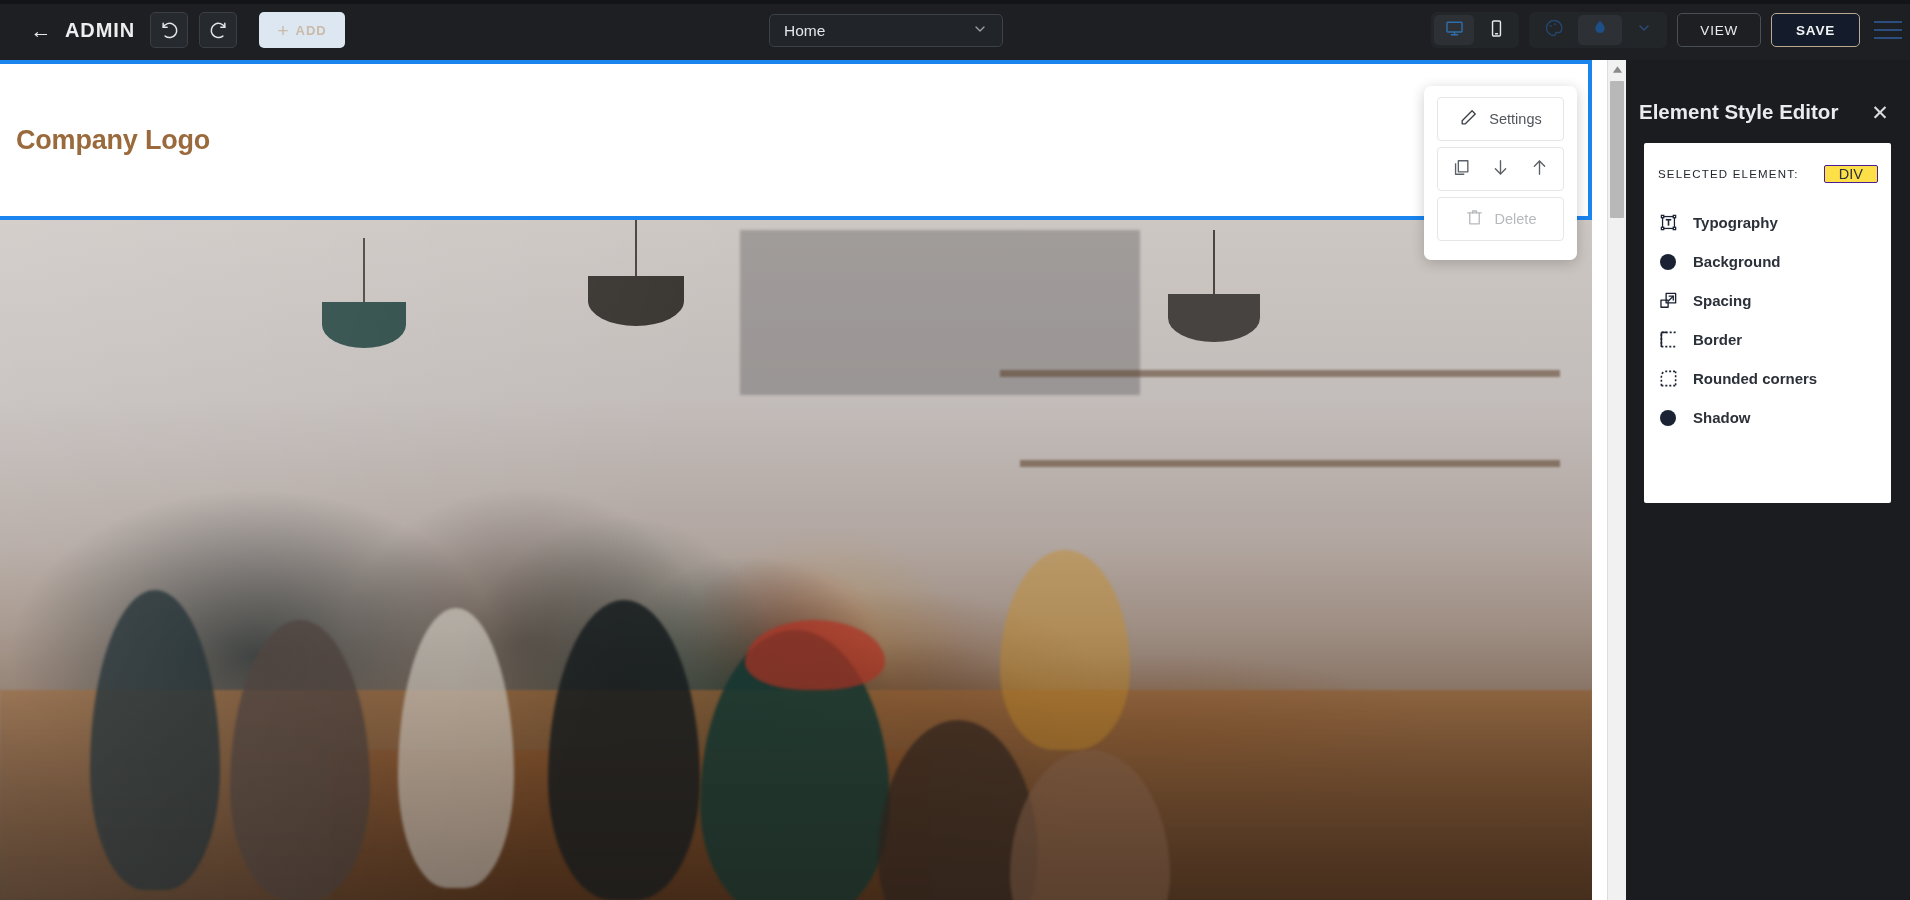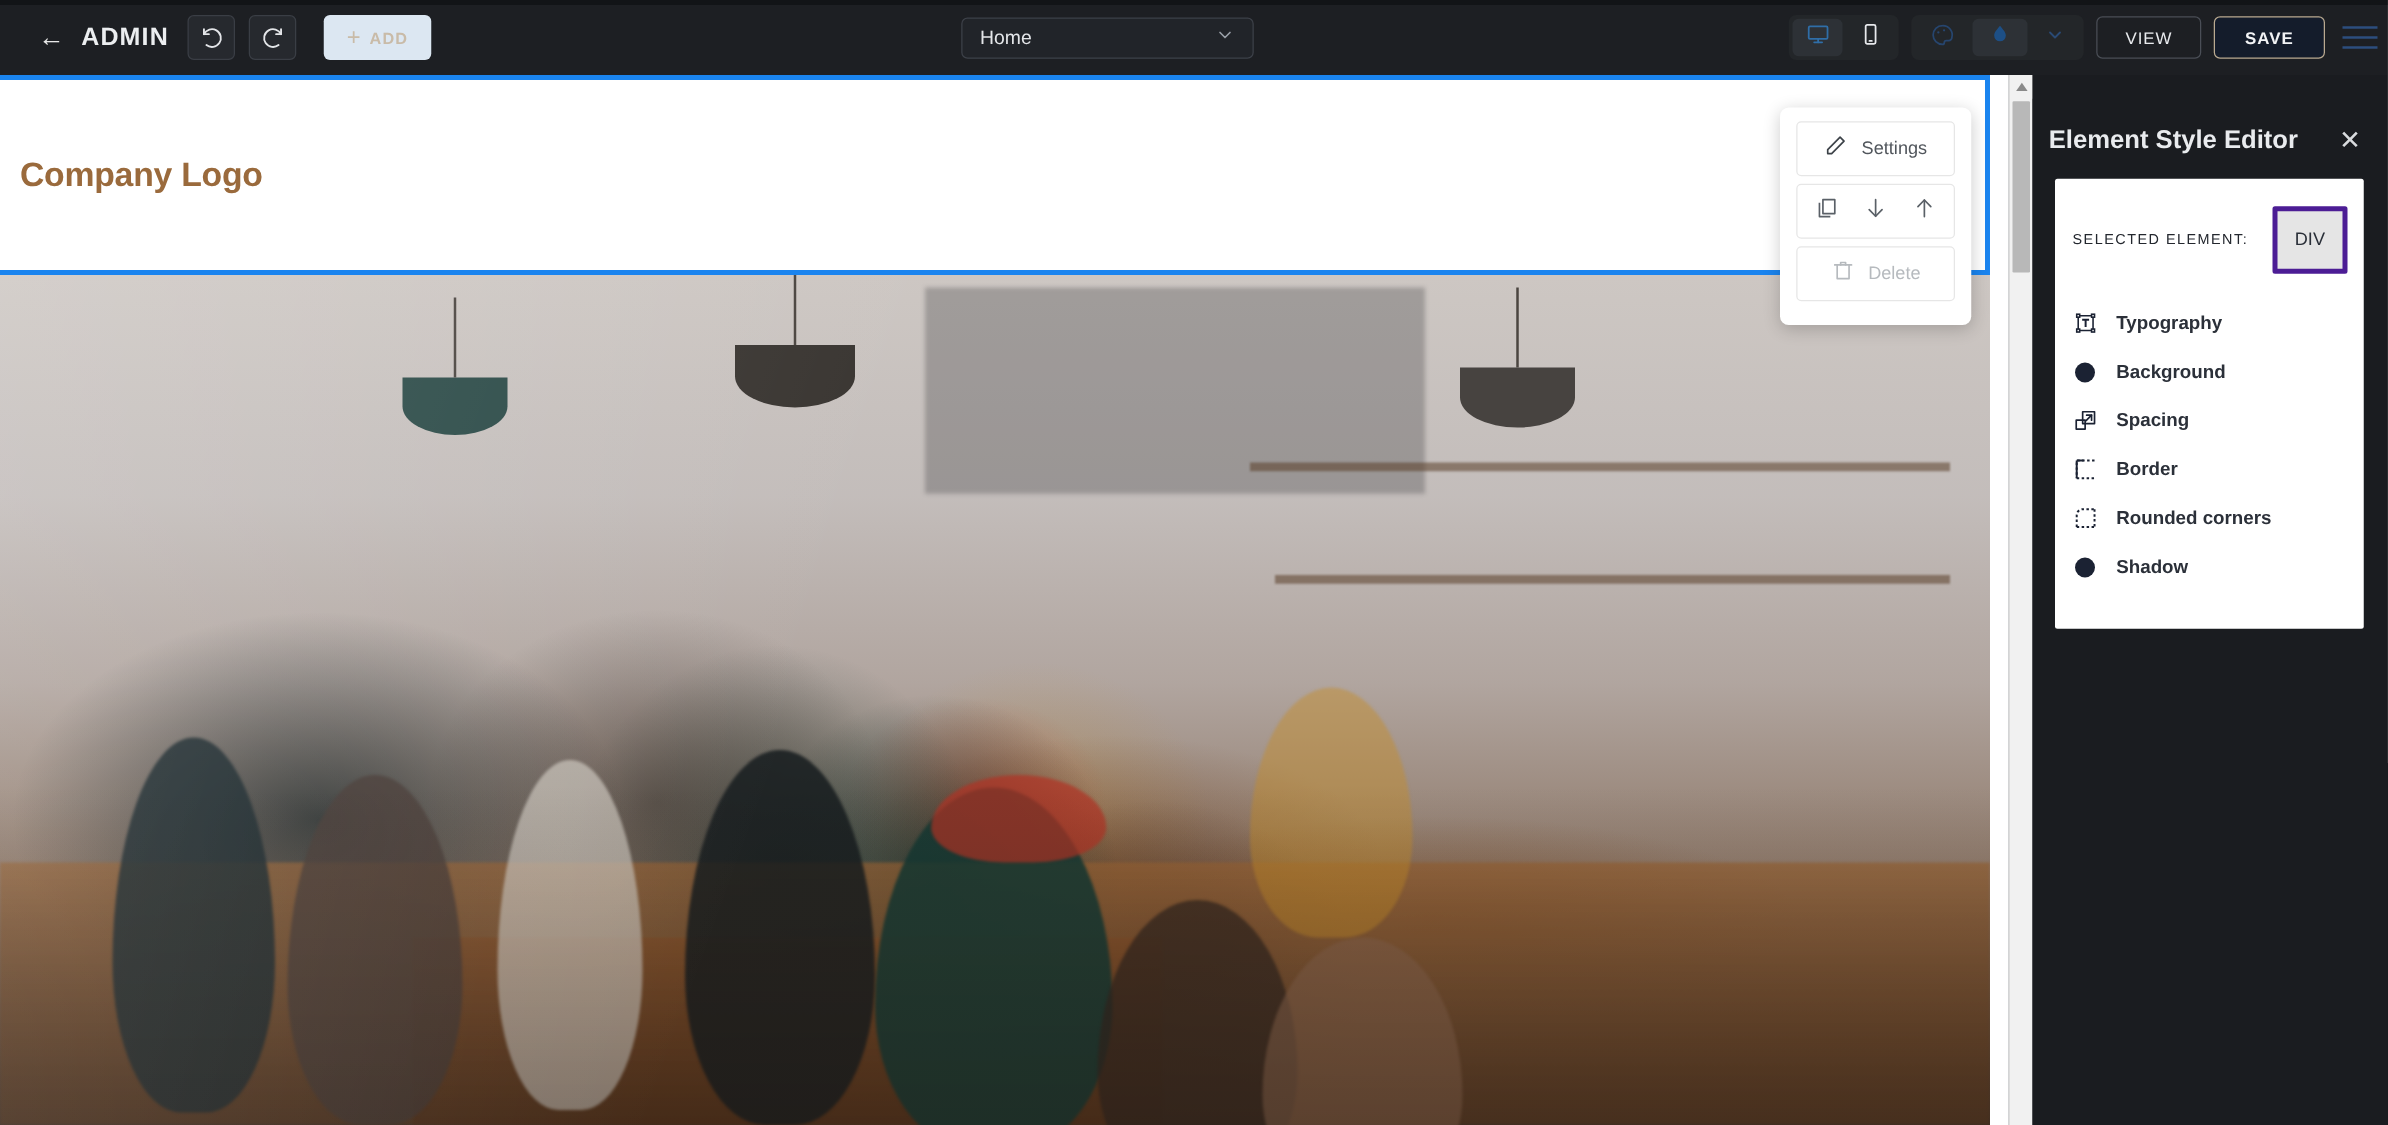--- a/index.html
+++ b/index.html
@@ -200,22 +200,22 @@
   #panel-card {
     position: absolute; left: 18px; top: 70px; width: 247px; height: 360px;
     background: #ffffff; border-radius: 2px; padding: 22px 0 0 0; margin-top: 13px;
   }
   .sel-row {
     display: flex; align-items: center; justify-content: space-between;
     padding: 0 13px 0 14px; margin-bottom: 20px;
   }
   .sel-label { font-size: 11.5px; letter-spacing: 1.2px; color: #23272e; font-weight: 500; }
   .sel-tag {
-    border: 4px solid #4c1d95; border-radius: 2px; padding: 15px 14px;
-    font-size: 14.5px; color: #2a2f38; background: #e5e5e5; cursor: pointer;
+    border: 1px solid #4c1d95; border-radius: 2px; padding: 0 14px;
+    font-size: 14.5px; color: #2a2f38; background: #fde047; cursor: pointer;
   }
   .style-item {
     display: flex; align-items: center; gap: 15px; height: 39px;
     padding-left: 14px; cursor: pointer;
   }
   .style-ico { width: 20px; height: 20px; display: flex; align-items: center;
     justify-content: center; flex: none; }
   .style-label { font-size: 15px; color: #2b3039; font-weight: bold; }
   .dot { width: 16px; height: 16px; border-radius: 50%; background: #1b2233; }
 </style>

